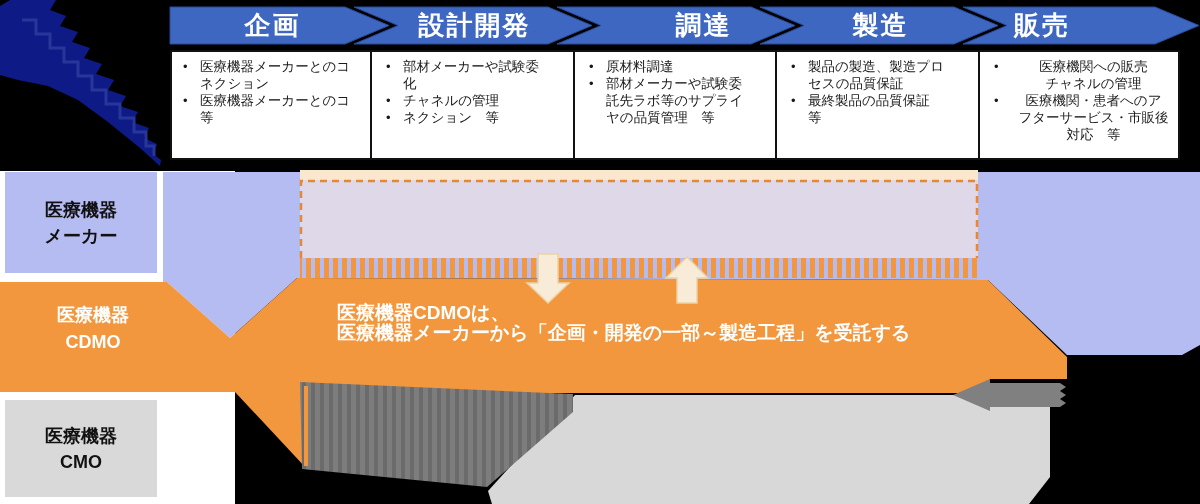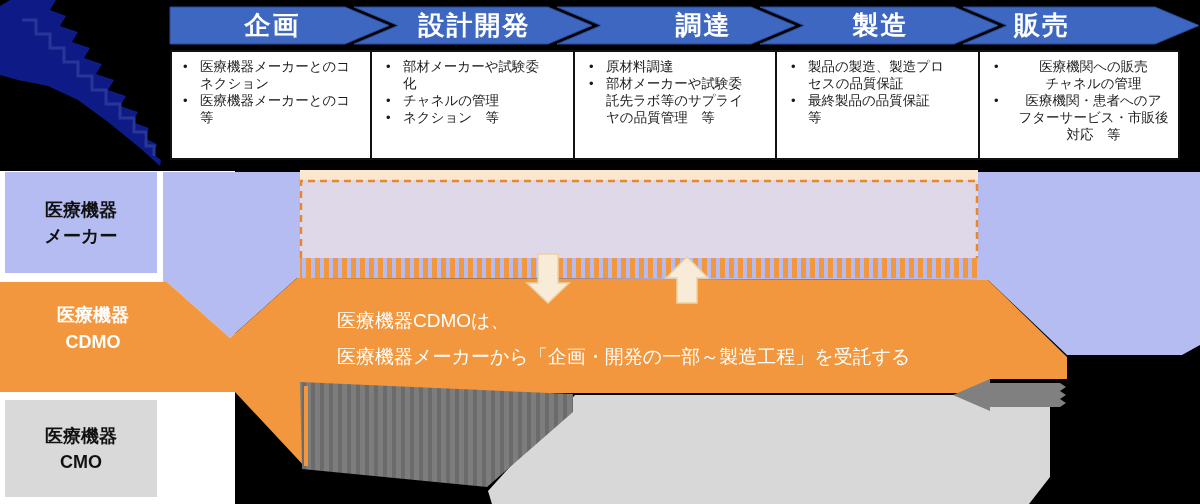--- a/index.html
+++ b/index.html
@@ -15,22 +15,22 @@
   .stage-col ul{margin:0;padding:6px 2px 0 0;list-style:none;}
   .stage-col li{position:relative;padding-left:26px;font-size:13.5px;line-height:17px;color:#1a1a1a;
                 white-space:pre-line;}
   .stage-col li::before{content:"\2022";position:absolute;left:9px;top:0;font-size:13px;color:#1a1a1a;}
   .rowbox{position:absolute;left:5px;width:152px;display:flex;align-items:center;justify-content:center;
           text-align:center;font-weight:bold;font-size:18px;line-height:26px;white-space:pre-line;color:#111;}
   #row-maker{top:172px;height:101px;background:#b4bcf2;}
   #row-cmo{top:400px;height:97px;background:#d9d9d9;}
   #row-cdmo-label{position:absolute;left:8px;top:302px;width:170px;text-align:center;color:#fff;
                   font-weight:bold;font-size:18px;line-height:27px;white-space:pre-line;}
-  #cdmo-annotation{position:absolute;left:337px;top:303px;color:#fff;font-weight:normal;font-size:19px;
-                   line-height:36px;white-space:pre-line;}
+  #cdmo-annotation{position:absolute;left:337px;top:303px;color:#fff;font-weight:bold;font-size:19px;
+                   line-height:20px;white-space:pre-line;}
 </style>
 </head>
 <body>
 
 <div id="canvas">
 
   <svg id="flow-svg" width="1200" height="504" viewBox="0 0 1200 504">
     <defs>
       <pattern id="hatch" patternUnits="userSpaceOnUse" width="9" height="10">
         <rect x="0" y="0" width="5" height="10" fill="#7d7d7d"></rect>

